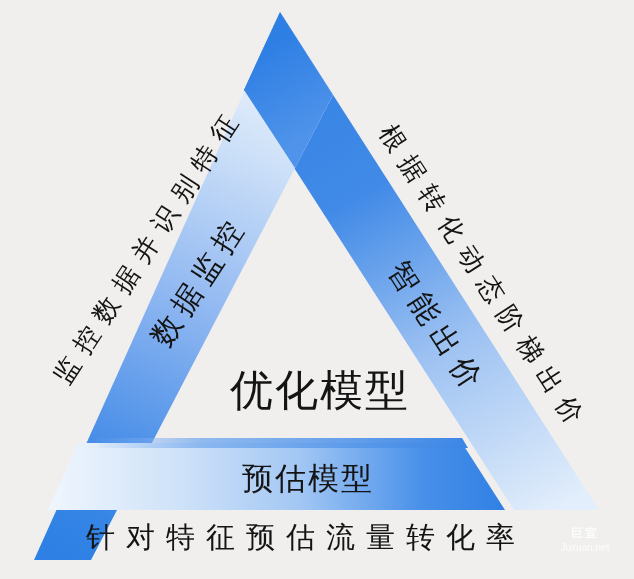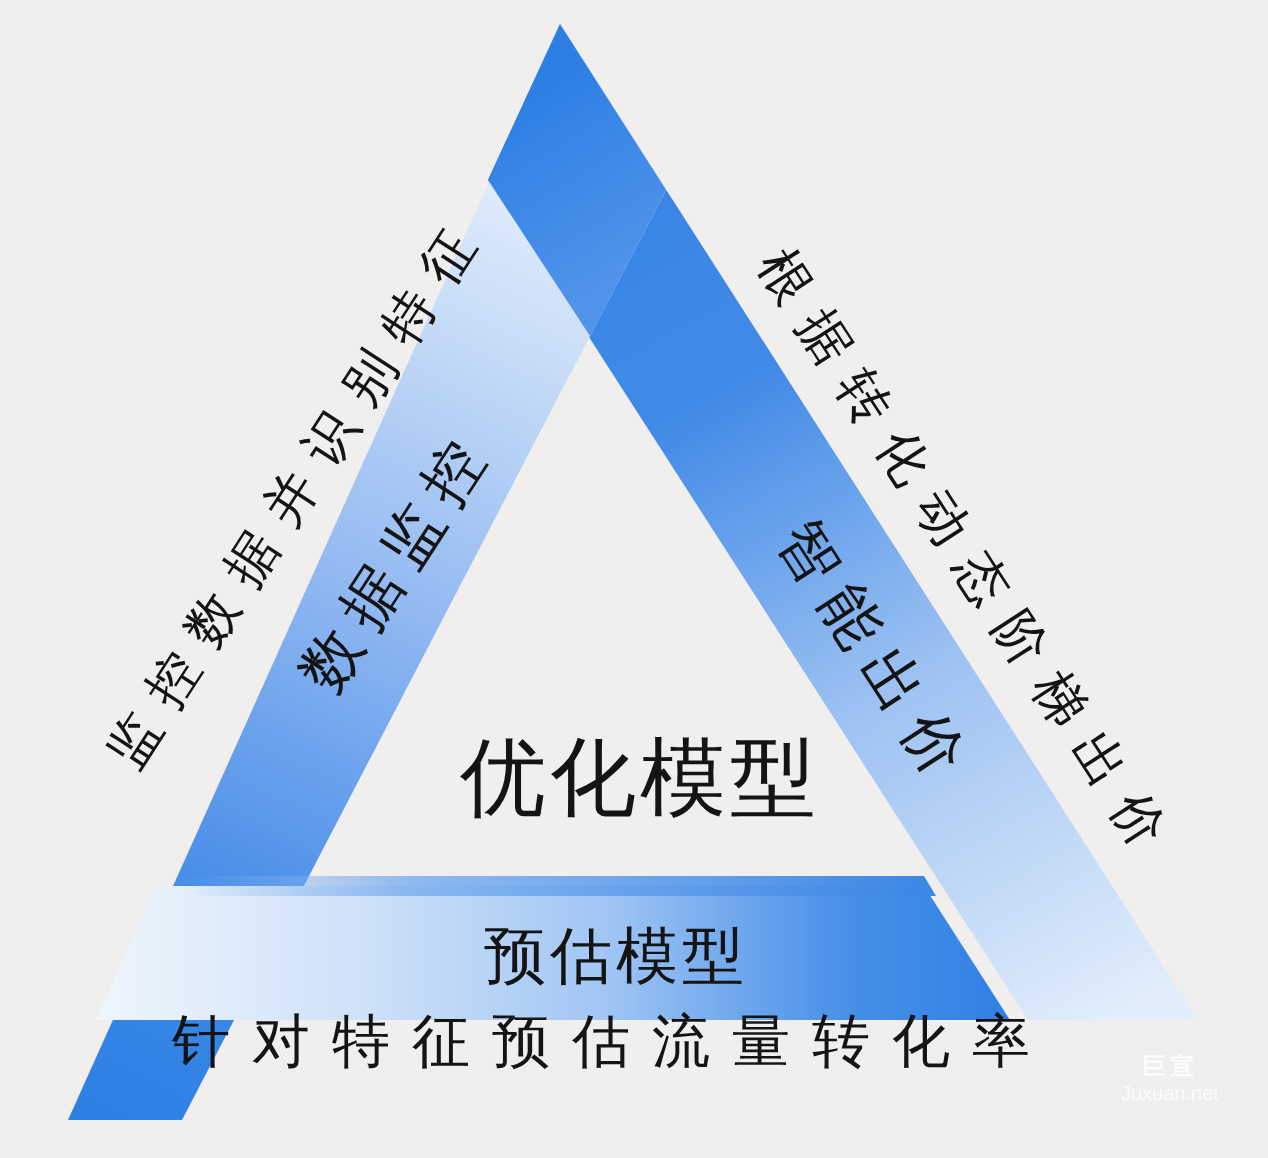--- a/index.html
+++ b/index.html
@@ -21,21 +21,21 @@
   .lbl.rot-left{transform:translate(-50%,-50%) rotate(-57deg);}
   .lbl.rot-right{transform:translate(-50%,-50%) rotate(57deg);}
   .caption{font-size:26px;letter-spacing:10px;}
   .band-label{font-size:30px;}
   .left-caption{left:148px;top:245px;}
   .left-band-label{left:199px;top:281px;letter-spacing:7px;}
   .right-caption{left:484px;top:278px;}
   .right-band-label{left:437px;top:328px;letter-spacing:8px;}
   .center-title{left:320px;top:390px;font-size:43px;letter-spacing:2px;}
   .bottom-band-label{left:308px;top:478px;font-size:31px;letter-spacing:2px;}
-  .bottom-caption{left:306px;top:522px;font-size:29px;letter-spacing:11px;}
+  .bottom-caption{left:306px;top:537px;font-size:29px;letter-spacing:11px;}
   .watermark{
     position:absolute;left:585px;top:539px;
     transform:translate(-50%,-50%);
     text-align:center;
     color:rgba(255,255,255,0.82);
   }
   .watermark .wm-brand{font-size:12px;font-weight:bold;letter-spacing:2px;}
   .watermark .wm-site{font-size:10px;}
 </style>
 </head>

